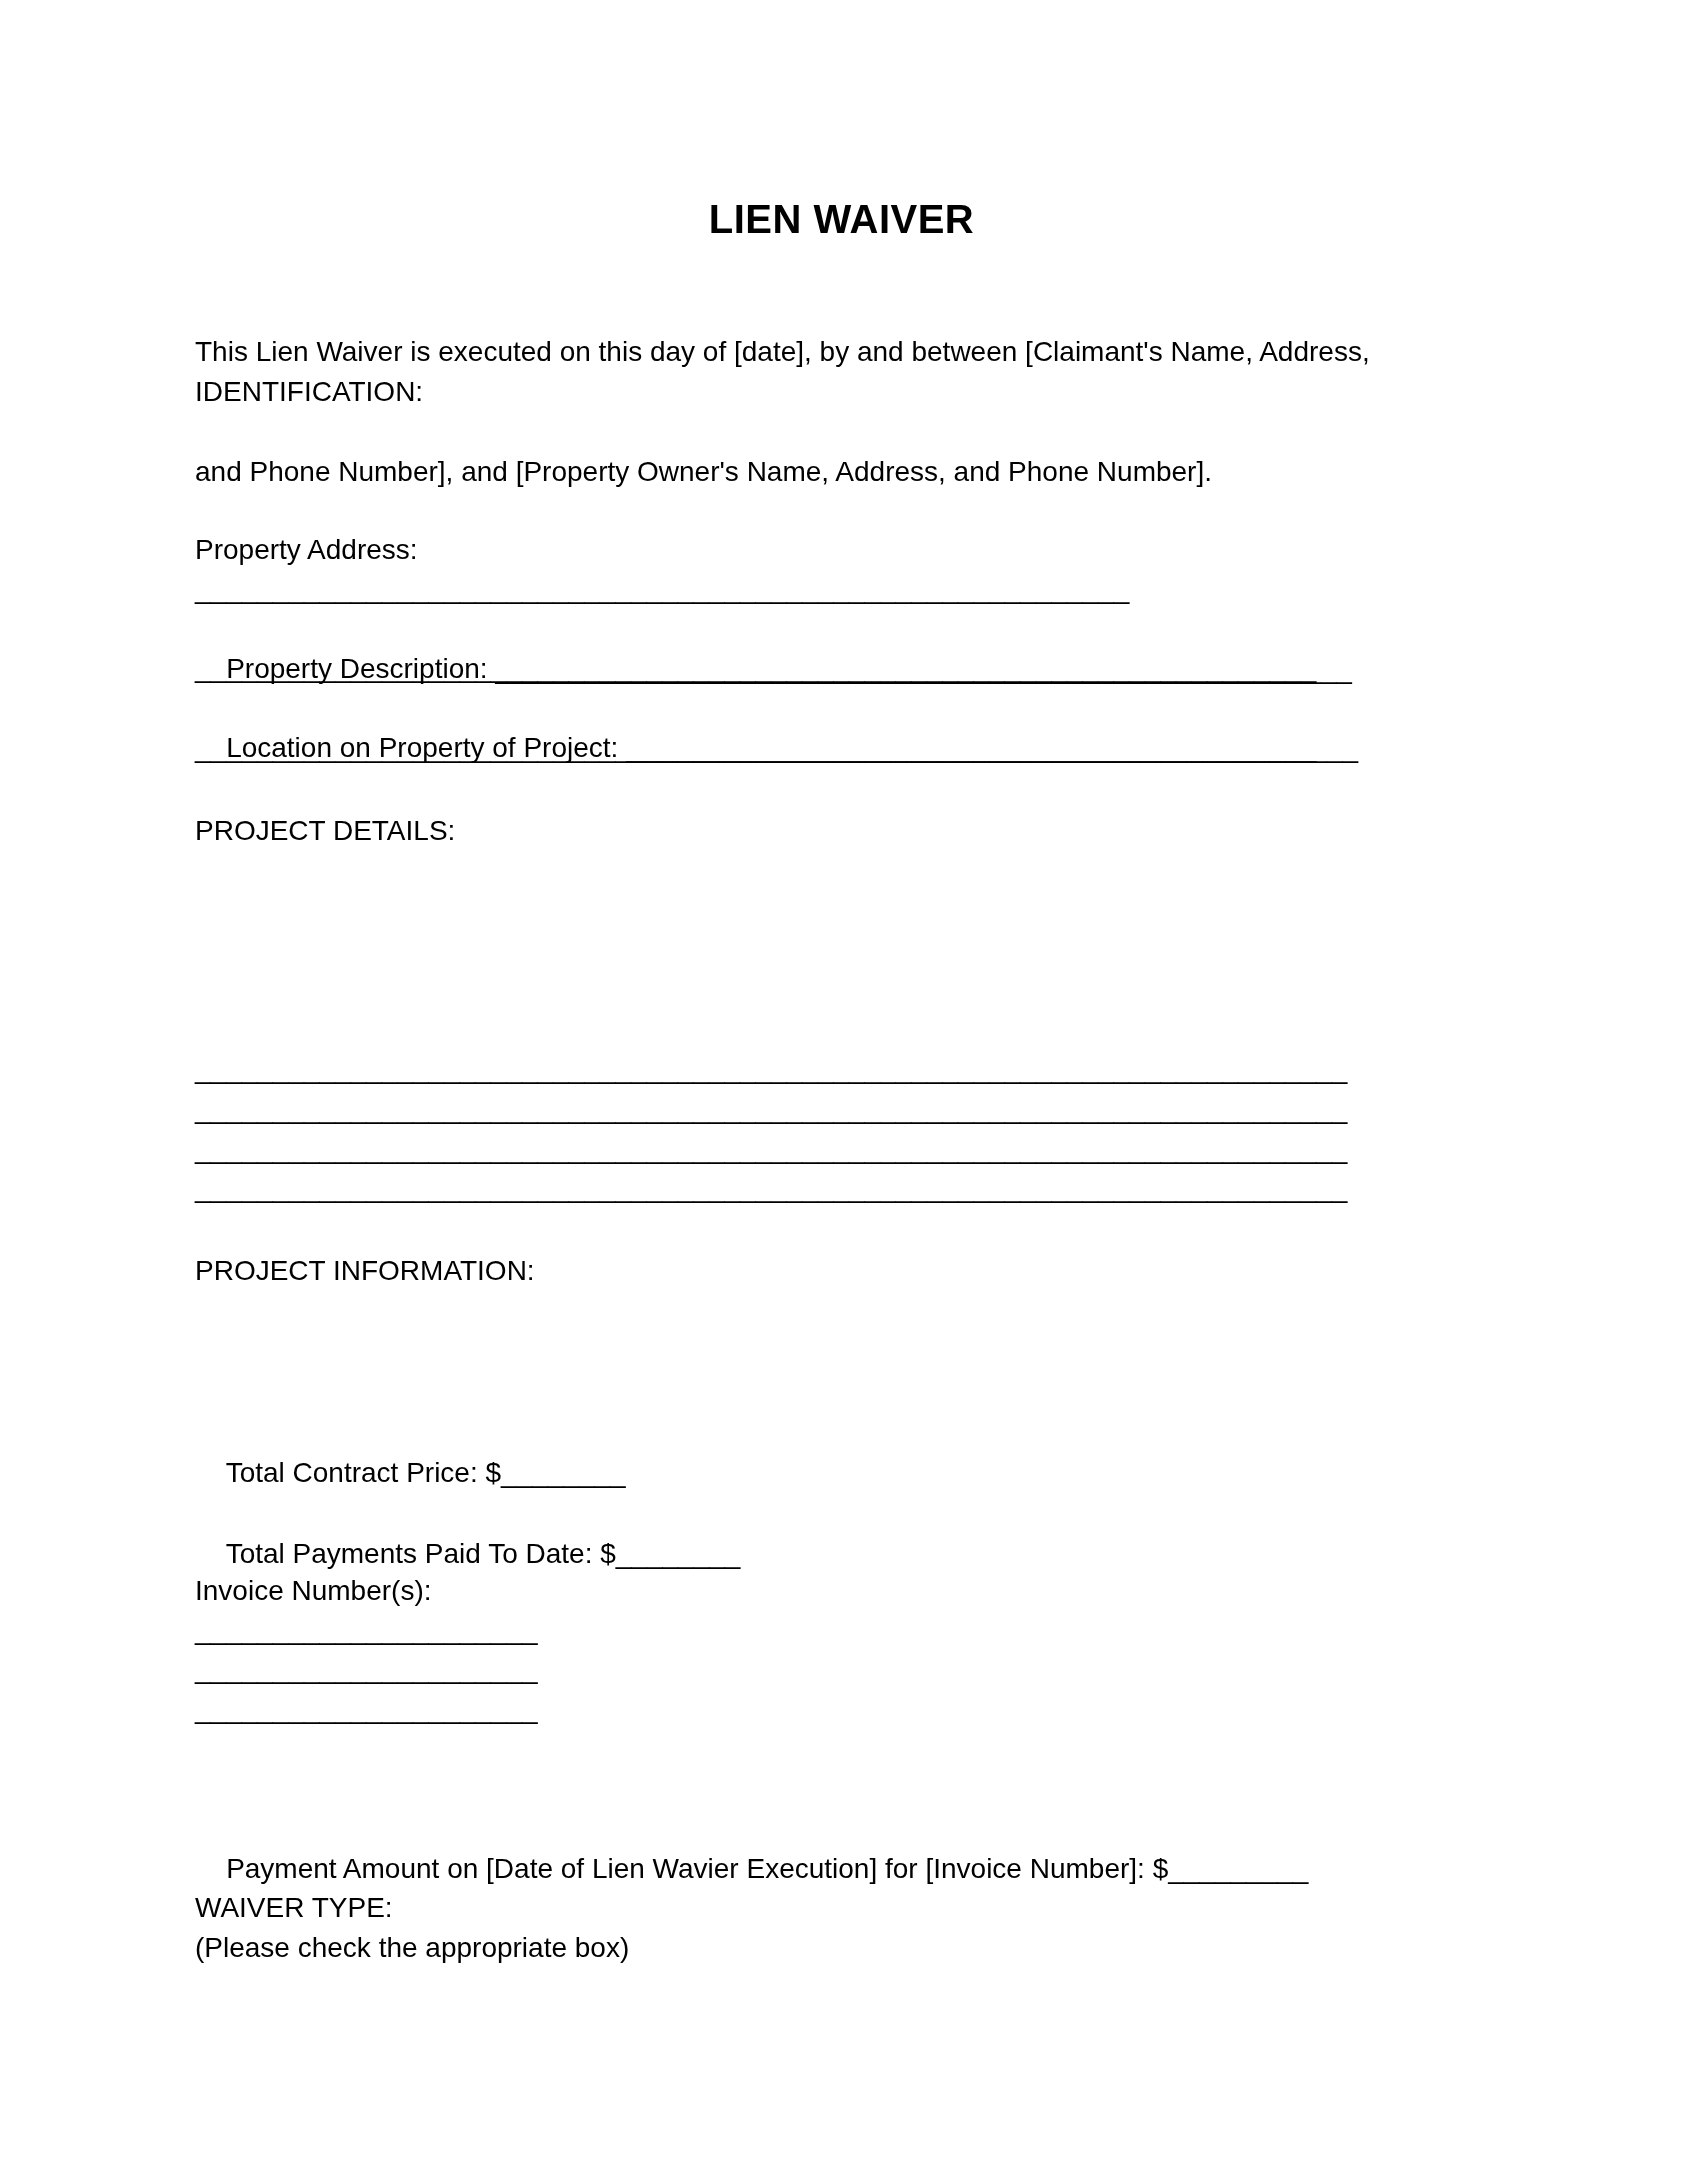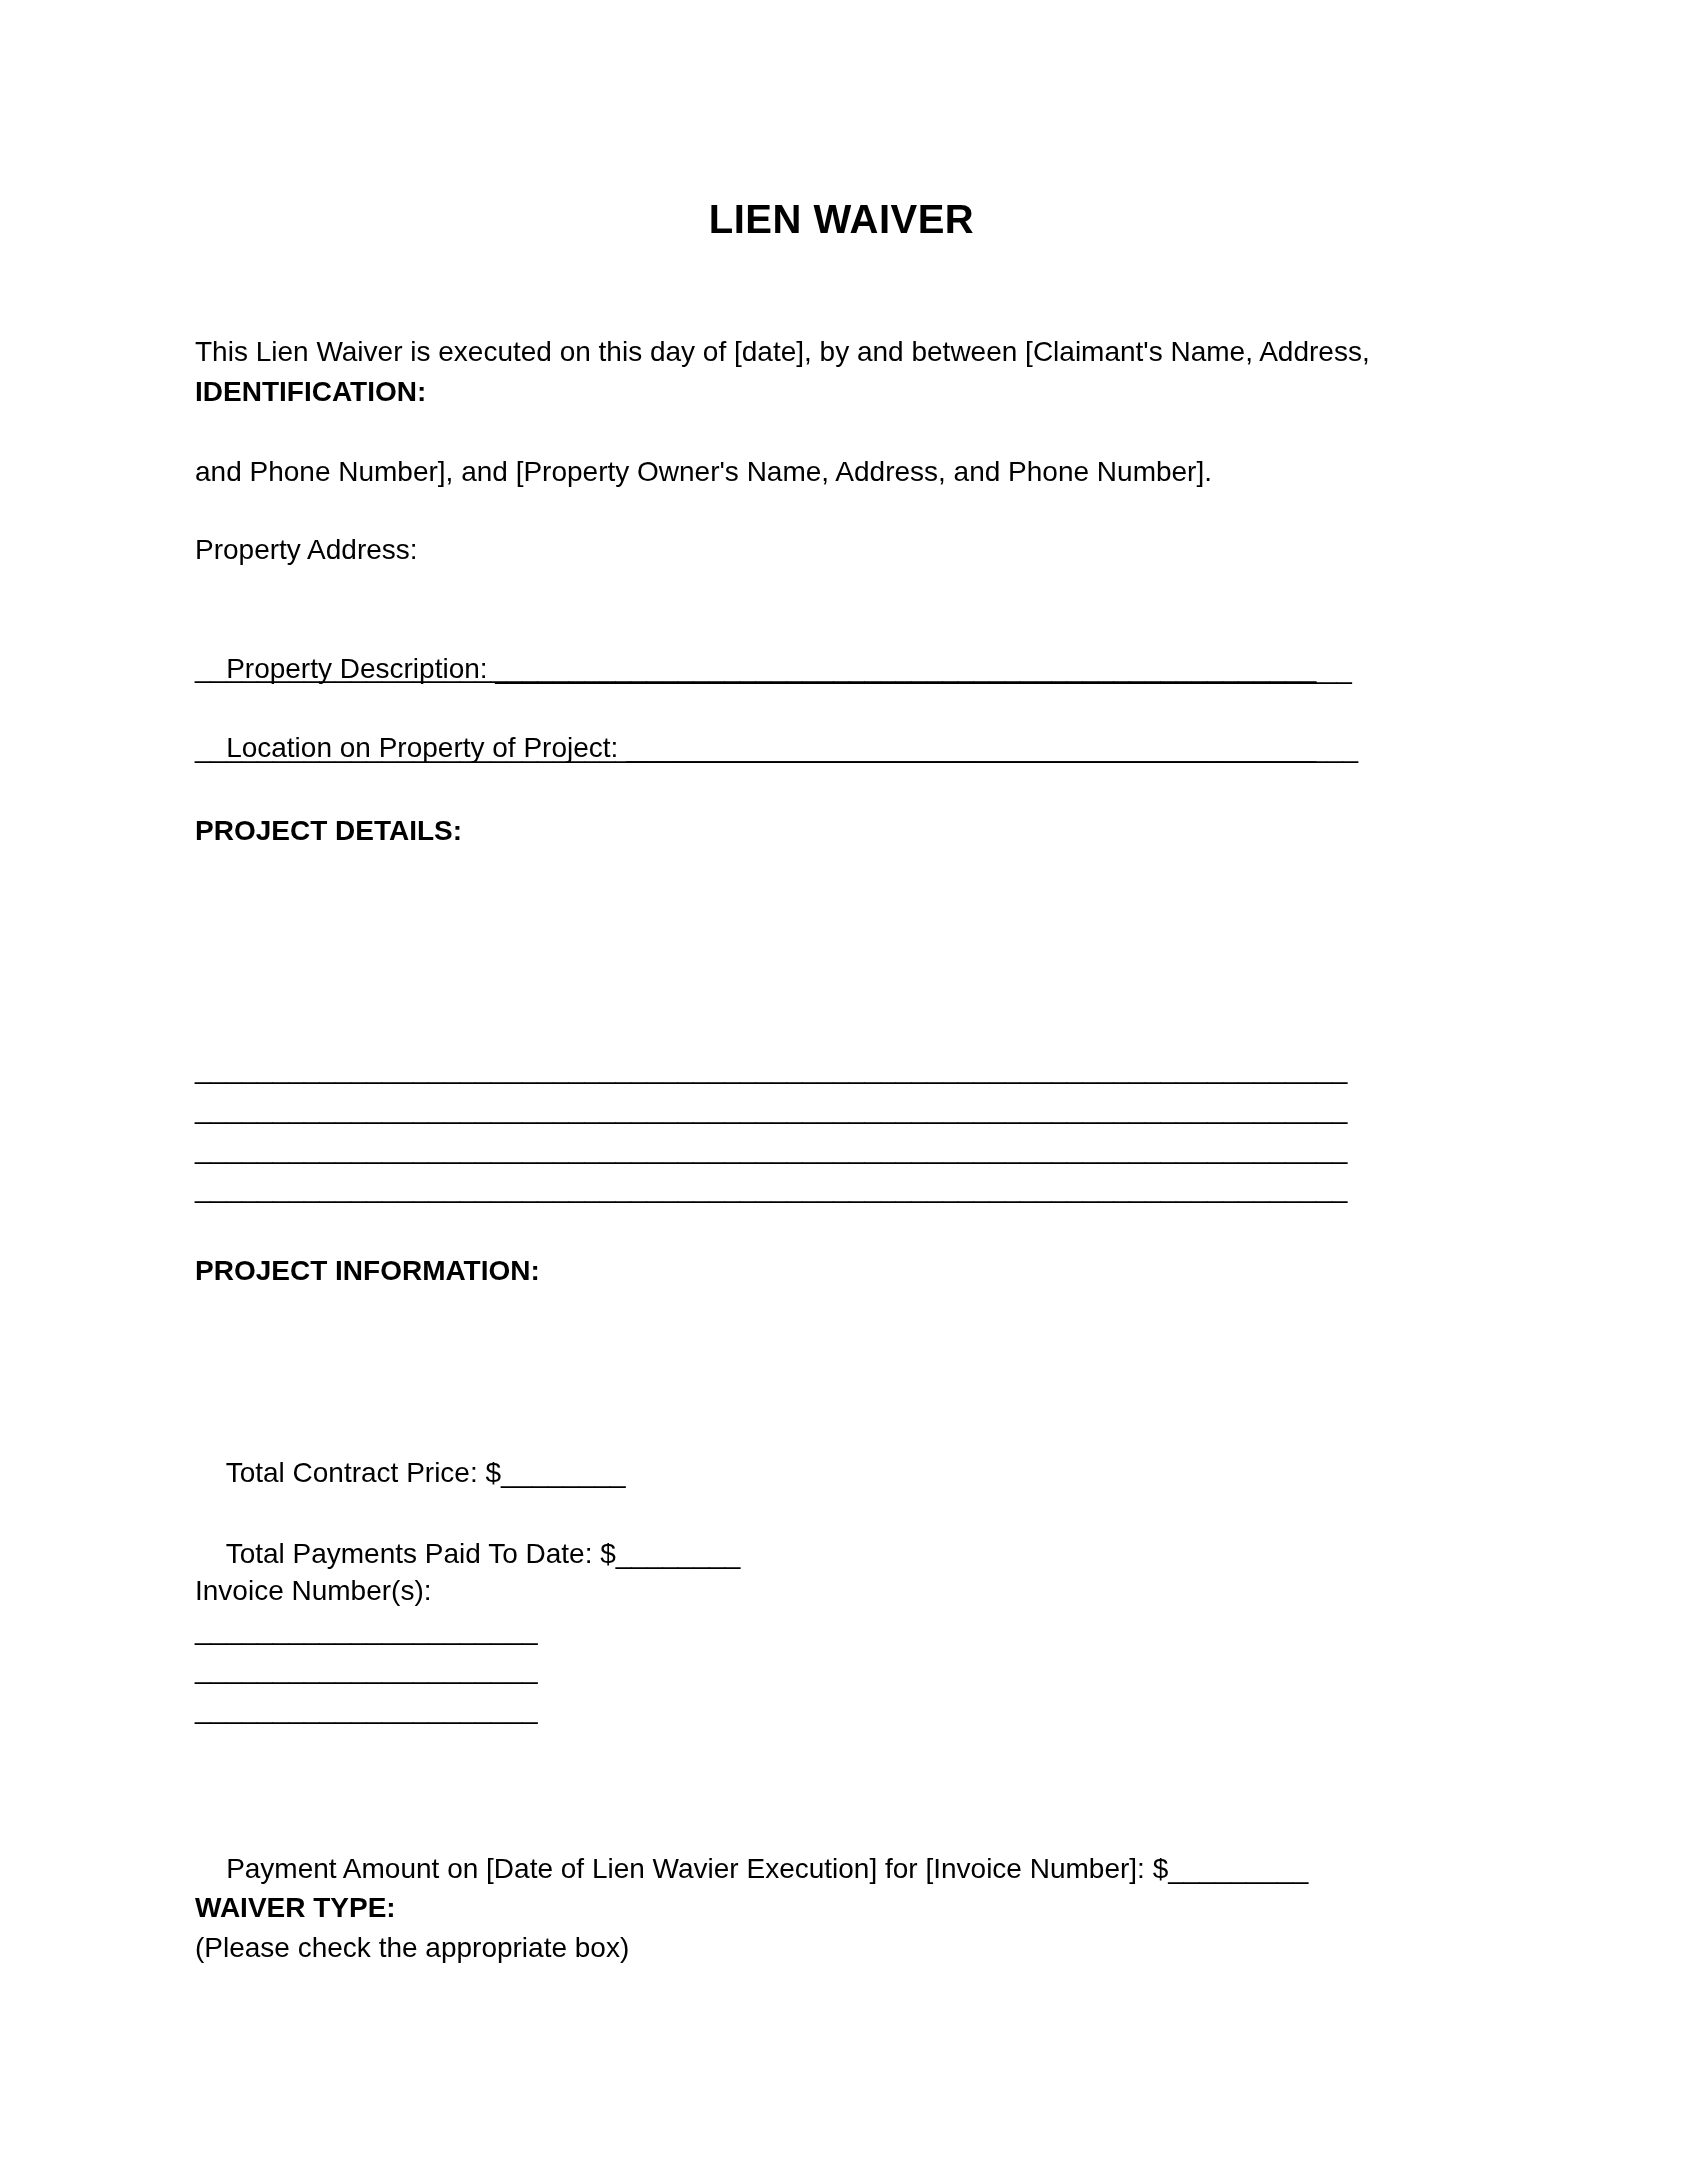--- a/index.html
+++ b/index.html
@@ -28,40 +28,41 @@
     letter-spacing: 0.5px;
   }
   .p {
     position: absolute;
     left: 195px;
     font-size: 28px;
     line-height: 40px;
     white-space: pre;
   }
   .h {
-    font-weight: bold;
+    font-weight: normal;
   }
 </style>
 </head>
 <body>
 
 <div class="page">
 
   <div class="doc-title">LIEN WAIVER</div>
 
   <div class="p" style="top:252px">
     <div>This Lien Waiver is executed on this day of [date], by and between [Claimant's Name, Address,</div>
     <div>and Phone Number], and [Property Owner's Name, Address, and Phone Number].</div>
   </div>
 
   <div class="p h" style="top:372px">IDENTIFICATION:</div>
 
 
   <div class="p" style="top:530px">Property Address:</div>
 
+  <div class="p" style="top:569px">____________________________________________________________</div>
 
   <div class="p" style="top:609px">
     <span>Property Description: </span><span>_______________________________________________________</span>
   </div>
 
   <div class="p" style="top:648px">________________________________________________________________________</div>
 
   <div class="p" style="top:688px">
     <span>Location on Property of Project: </span><span>_______________________________________________</span>
   </div>

